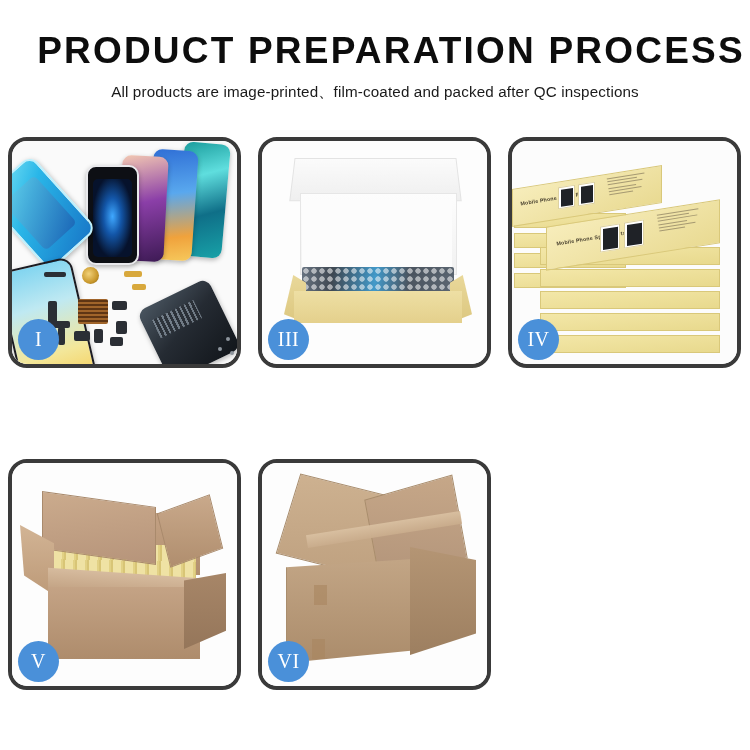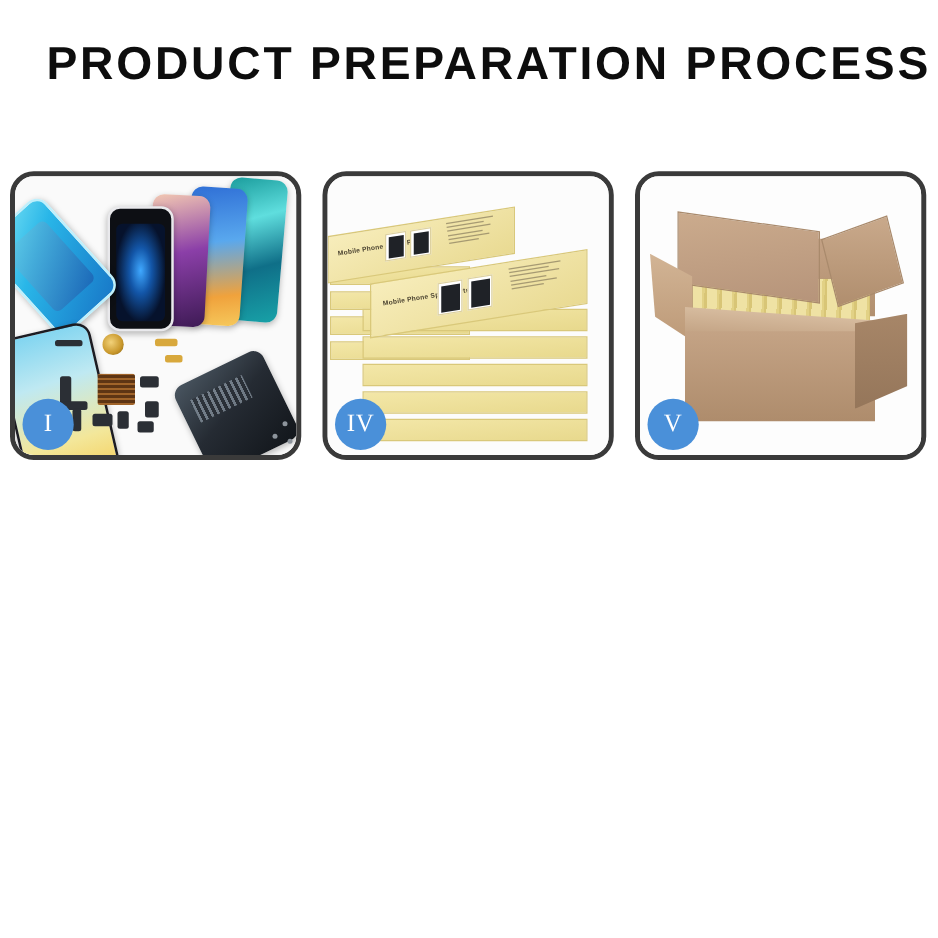--- a/index.html
+++ b/index.html
@@ -229,20 +229,21 @@
     background:linear-gradient(120deg,rgba(255,255,255,.85),rgba(255,255,255,0));
     transform:rotate(-16deg);}
 </style>
 </head>
 <body>
 
 <div class="page">
 
   <div class="header">
     <div class="title">PRODUCT PREPARATION PROCESS</div>
+    <div class="subtitle">All products are image-printed、film-coated and packed after QC inspections</div>
   </div>
 
   <div class="grid">
 
     <div class="panel">
       <div class="stage p1">
         <div class="ph ph-e"></div>
         <div class="ph ph-d"></div>
         <div class="ph ph-c"></div>
         <div class="ph ph-b"></div>
@@ -263,20 +264,32 @@
         <div class="part btn1"></div>
         <div class="part btn2"></div>
         <div class="part scr" style="left:214px;top:196px"></div>
         <div class="part scr" style="left:206px;top:206px"></div>
         <div class="part scr" style="left:218px;top:210px"></div>
       </div>
       <div class="badge">I</div>
     </div>
 
 
+    <div class="panel">
+      <div class="stage p3">
+        <div class="bx-lid"></div>
+        <div class="bx-back"></div>
+        <div class="bx-foam"></div>
+        <div class="bx-item"></div>
+        <div class="bx-lflap"></div>
+        <div class="bx-rflap"></div>
+        <div class="bx-front"></div>
+      </div>
+      <div class="badge">III</div>
+    </div>
 
     <div class="panel">
       <div class="stage p4">
 
         <div class="yb" style="left:2px;top:52px;width:110px;height:13px;"></div>
         <div class="yb" style="left:2px;top:72px;width:110px;height:13px;"></div>
         <div class="yb" style="left:2px;top:92px;width:110px;height:13px;"></div>
         <div class="yb" style="left:2px;top:112px;width:110px;height:13px;"></div>
         <div class="yb" style="left:2px;top:132px;width:110px;height:13px;"></div>
 
@@ -332,15 +345,28 @@
         <div class="ct-lidR"></div>
         <div class="ct-lidL"></div>
         <div class="ct-lflap"></div>
         <div class="ct-frontflap"></div>
         <div class="ct-front"></div>
         <div class="ct-side"></div>
       </div>
       <div class="badge">V</div>
     </div>
 
+    <div class="panel">
+      <div class="stage p6">
+        <div class="sc-shine"></div>
+        <div class="sc-top"></div>
+        <div class="sc-top2"></div>
+        <div class="sc-tape"></div>
+        <div class="sc-front"></div>
+        <div class="sc-side"></div>
+        <div class="sc-seam"></div>
+        <div class="sc-seam2"></div>
+      </div>
+      <div class="badge">VI</div>
+    </div>
 
   </div>
 </div>
 
 </body></html>

